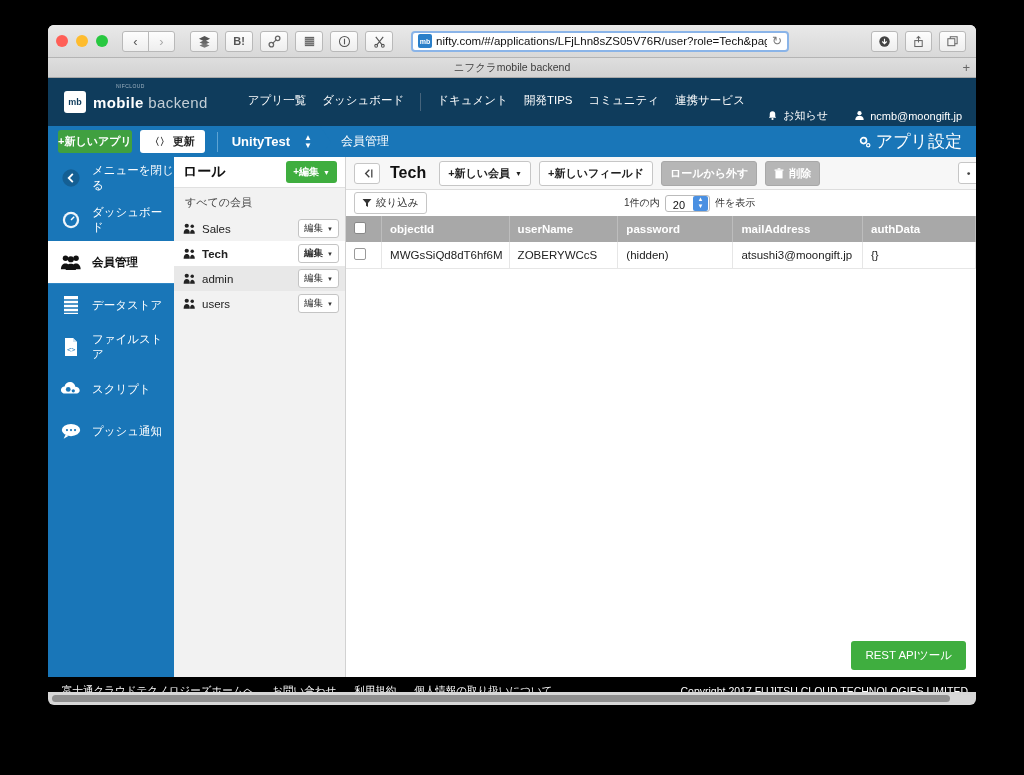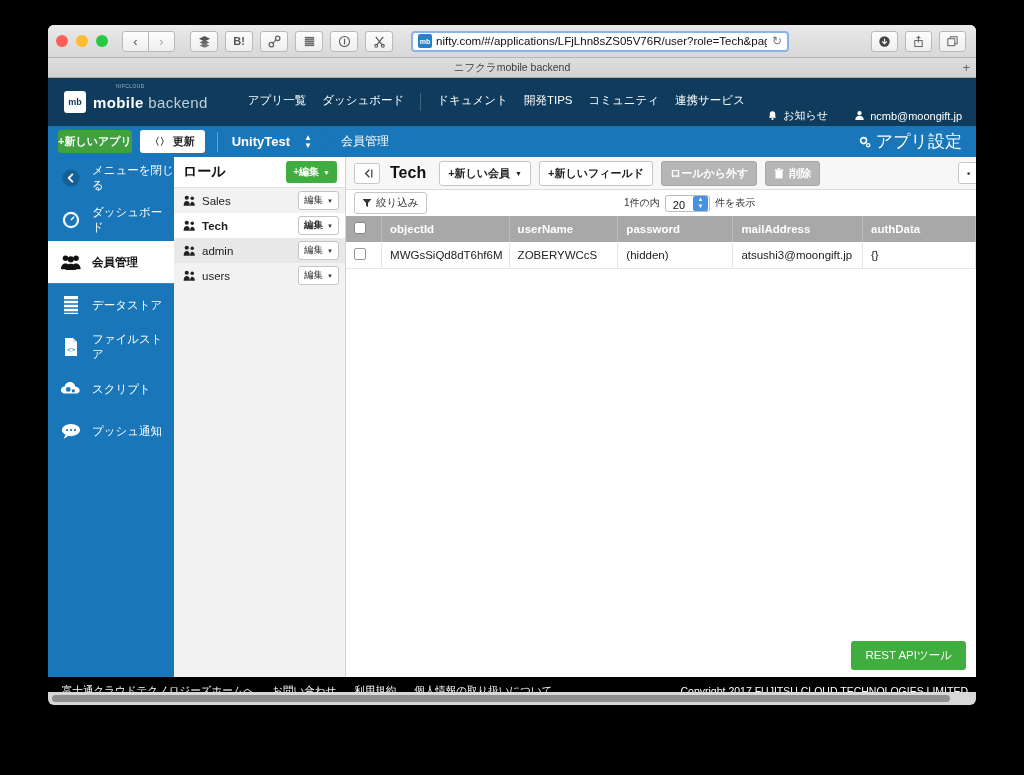--- a/index.html
+++ b/index.html
@@ -596,20 +596,21 @@
       </div>
 
       <div id="roles-col">
         <div id="roles-head">
           <div id="roles-title">ロール</div>
           <div id="roles-edit-btn">
             <span>+編集</span>
             <span style="font-size:7px;">▼</span>
           </div>
         </div>
+        <div id="roles-all">すべての会員</div>
 
         <div class="role-row">
           <span>
             <svg width="13" height="11" viewBox="0 0 14 12">
                 <circle cx="4" cy="3" r="2.3" fill="#222"></circle>
                 <circle cx="10" cy="3.6" r="1.9" fill="#222"></circle>
                 <path d="M0.6 11.6 C0.6 8 2.2 6.6 4 6.6 C5.8 6.6 7.4 8 7.4 11.6 Z" fill="#222"></path>
                 <path d="M7.6 11.6 C7.6 8.6 8.8 7.4 10 7.4 C11.2 7.4 12.8 8.6 12.8 11.6 Z" fill="#222"></path>
               </svg>
           </span>

